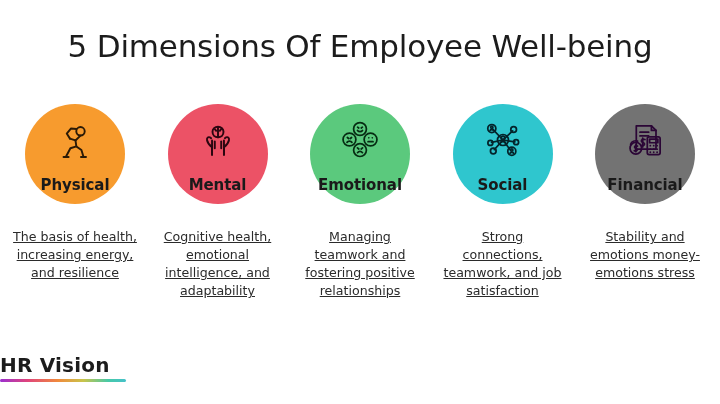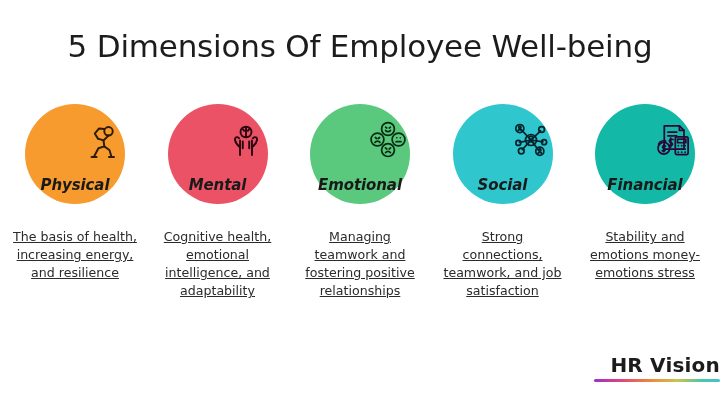--- a/index.html
+++ b/index.html
@@ -50,25 +50,24 @@
     flex-direction: column;
     align-items: center;
   }
   .circle {
     width: 100px;
     height: 100px;
     border-radius: 50%;
     position: relative;
     display: flex;
     flex-direction: column;
-    align-items: flex-end;
+    align-items: center;
     justify-content: flex-start;
     box-sizing: border-box;
     padding-top: 14px;
-    font-style: italic;
   }
   .circle-icon {
     width: 44px;
     height: 44px;
     display: block;
   }
   .circle-icon svg {
     width: 44px;
     height: 44px;
     display: block;
@@ -100,21 +99,21 @@
     white-space: nowrap;
     text-decoration: underline;
   }
   .brand {
     position: absolute;
     left: 0;
     bottom: 22px;
     width: 720px;
     display: flex;
     flex-direction: column;
-    align-items: flex-end;
+    align-items: flex-start;
   }
   .brand-name {
     font-size: 20px;
     font-weight: 700;
     color: #1c1c1c;
     font-family: "DejaVu Sans", sans-serif;
     letter-spacing: 0.2px;
   }
   .brand-rule {
     margin-top: 2px;
@@ -241,21 +240,21 @@
       </div>
       <div class="desc">
         <span class="line">Strong</span>
         <span class="line">connections,</span>
         <span class="line">teamwork, and job</span>
         <span class="line">satisfaction</span>
       </div>
     </div>
 
     <div class="column">
-      <div class="circle" style="background:#14b8a6;">
+      <div class="circle" style="background:#737373;">
         <span class="circle-icon">
           <svg viewBox="0 0 48 48" fill="none" stroke="#2b0636" stroke-width="1.9" stroke-linecap="round" stroke-linejoin="round">
             <path d="M14.5 8.5 L31 8.5 L36 13.5 L36 34 L14.5 34 Z"></path>
             <path d="M31 8.5 L31 13.5 L36 13.5"></path>
             <path d="M18.5 15.5 L28 15.5"></path>
             <path d="M18.5 19.5 L28 19.5"></path>
             <path d="M21.5 22 L21.5 31.5"></path>
             <path d="M24 23.5 C22.5 23 20 23.4 20 25 C20 26.8 23.5 26.6 23.5 28.4 C23.5 30 21 30.4 19.5 29.8"></path>
             <rect x="26.5" y="20.5" width="14" height="19.5" rx="2"></rect>
             <rect x="29" y="23" width="9" height="4"></rect>

